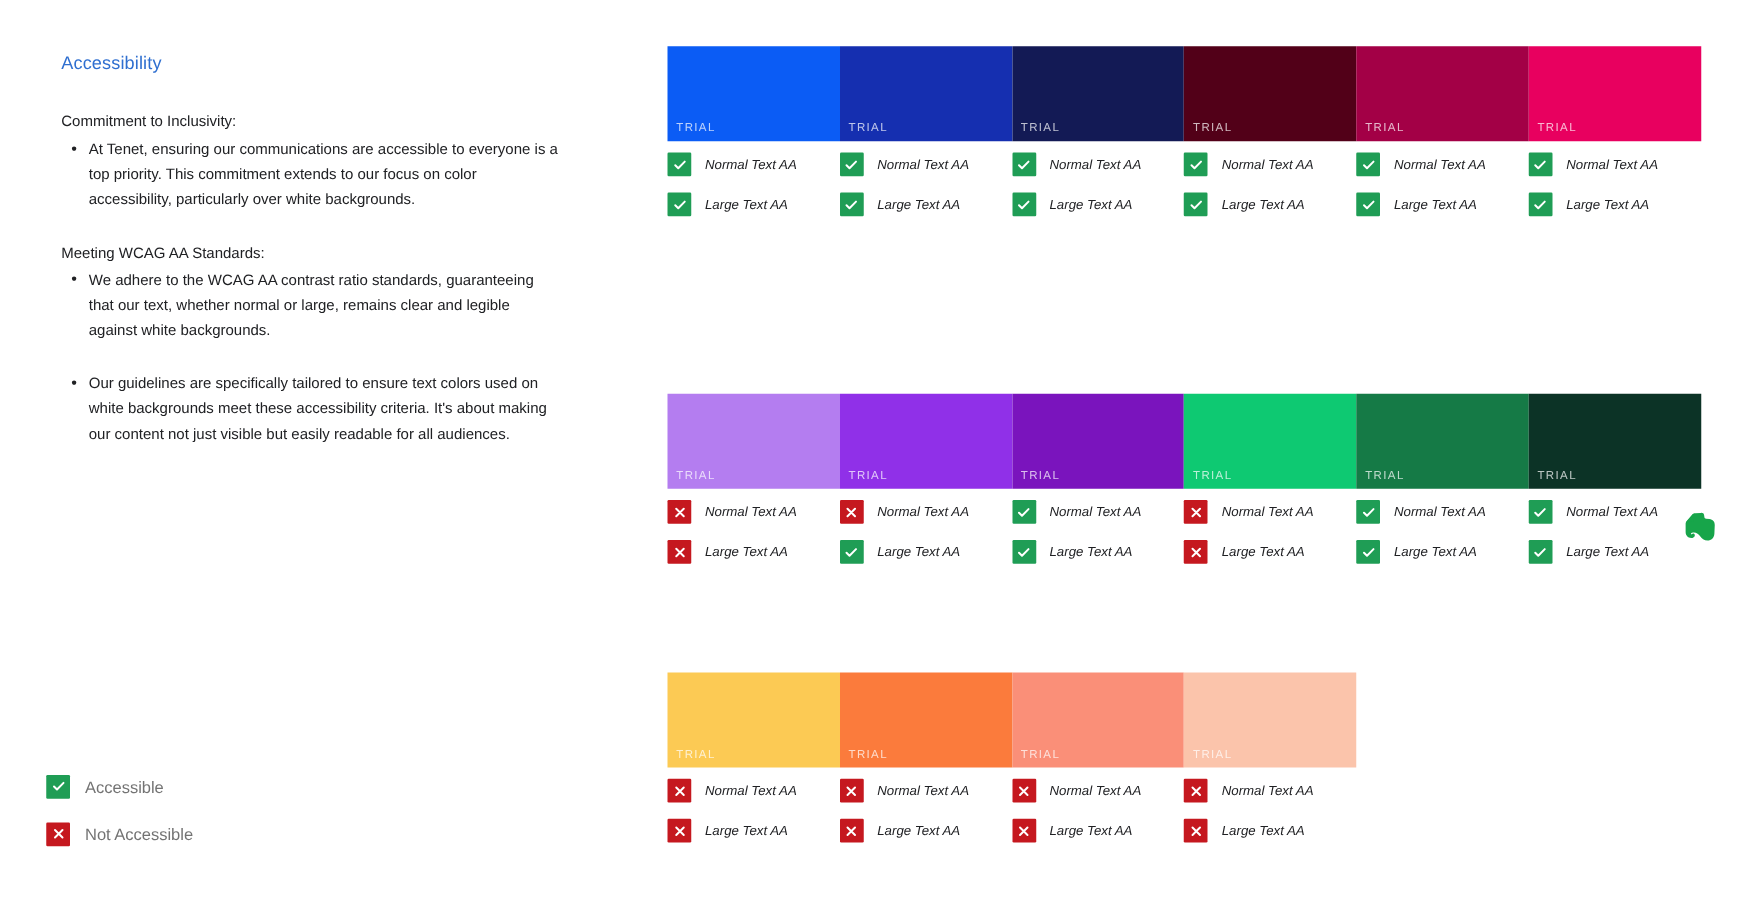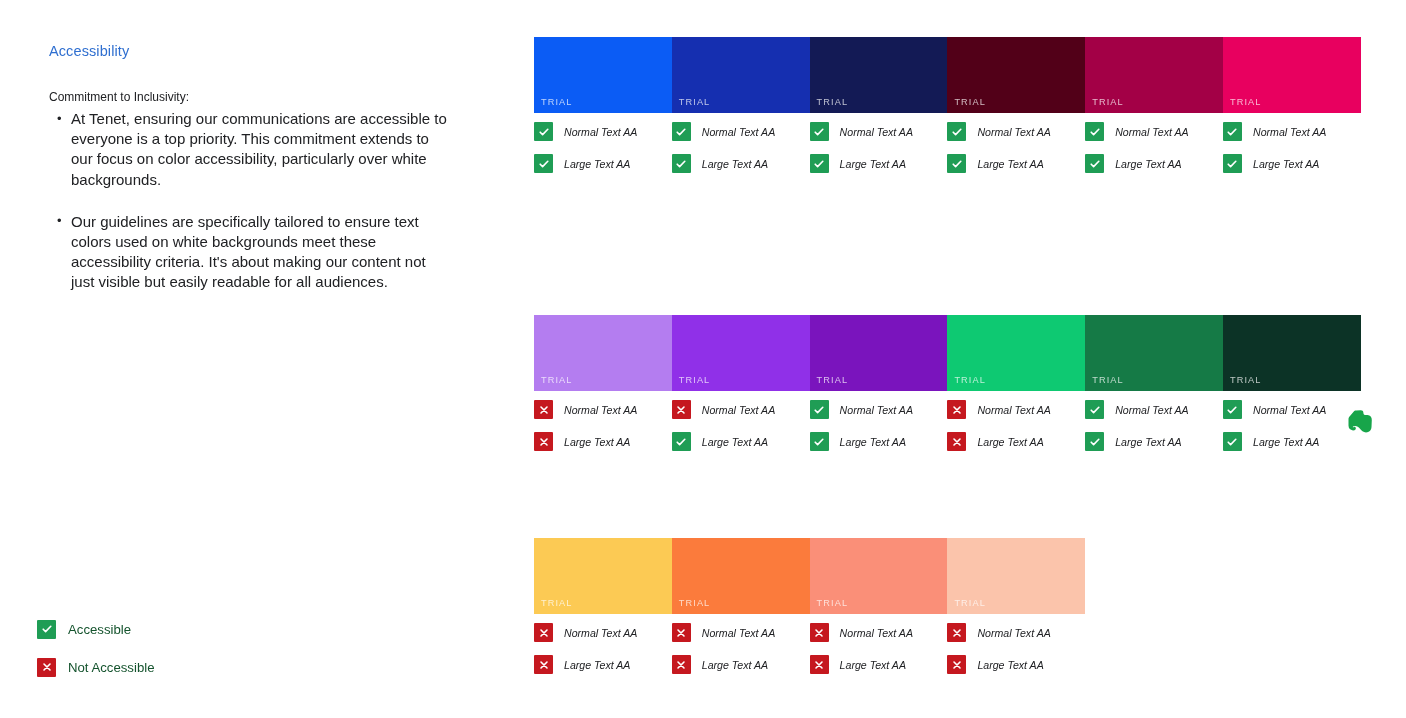--- a/index.html
+++ b/index.html
@@ -31,21 +31,21 @@
   .para-heading {
     font-size: 12px;
     line-height: 20px;
     color: #202124;
     margin-bottom: 2px;
   }
   .bullet-list { list-style: none; }
   .bullet-list li {
     position: relative;
     padding-left: 22px;
-    font-size: 15px;
+    font-size: 12px;
     line-height: 20.2px;
     color: #202124;
   }
   .bullet-list li::before {
     content: "\2022";
     position: absolute;
     left: 8px;
     top: -0.5px;
     font-size: 13px;
     color: #202124;
@@ -59,21 +59,21 @@
   }
   .legend-row {
     display: flex;
     align-items: center;
     height: 20px;
     margin-bottom: 18px;
   }
   .legend-label {
     margin-left: 12px;
     font-size: 13.2px;
-    color: #14532d;
+    color: #737373;
   }
 
   
   .badge {
     width: 19px;
     height: 19px;
     flex: 0 0 19px;
     display: flex;
     align-items: center;
     justify-content: center;
@@ -138,20 +138,26 @@
 
     <div class="section-title">Accessibility</div>
 
     <div class="para-block">
       <div class="para-heading">Commitment to Inclusivity:</div>
       <ul class="bullet-list">
         <li>At Tenet, ensuring our communications are accessible to everyone is a top priority. This commitment extends to our focus on color accessibility, particularly over white backgrounds.</li>
       </ul>
     </div>
 
+    <div class="para-block">
+      <div class="para-heading">Meeting WCAG AA Standards:</div>
+      <ul class="bullet-list">
+        <li>We adhere to the WCAG AA contrast ratio standards, guaranteeing that our text, whether normal or large, remains clear and legible against white backgrounds.</li>
+      </ul>
+    </div>
 
     <div class="para-block">
       <ul class="bullet-list">
         <li>Our guidelines are specifically tailored to ensure text colors used on white backgrounds meet these accessibility criteria. It's about making our content not just visible but easily readable for all audiences.</li>
       </ul>
     </div>
   </div>
 
   <div class="legend">
     <div class="legend-row">

